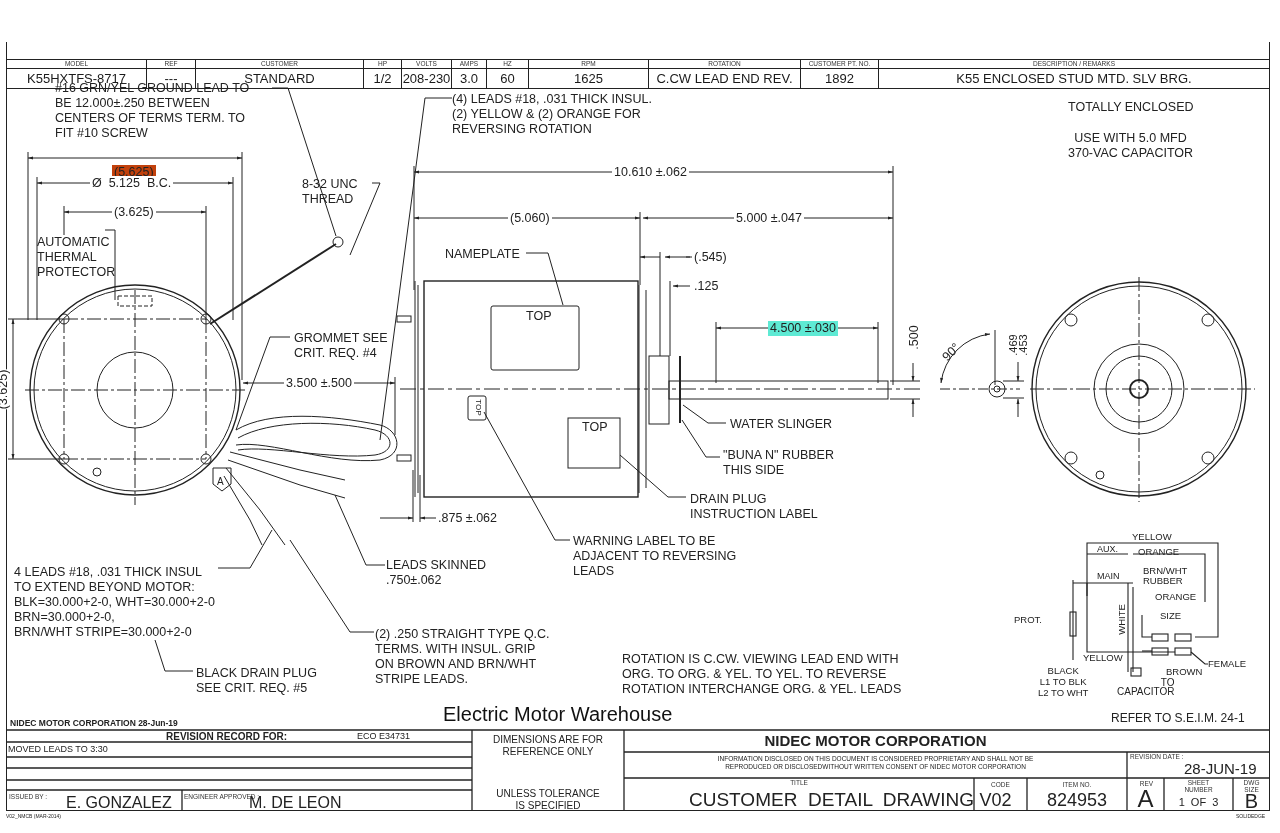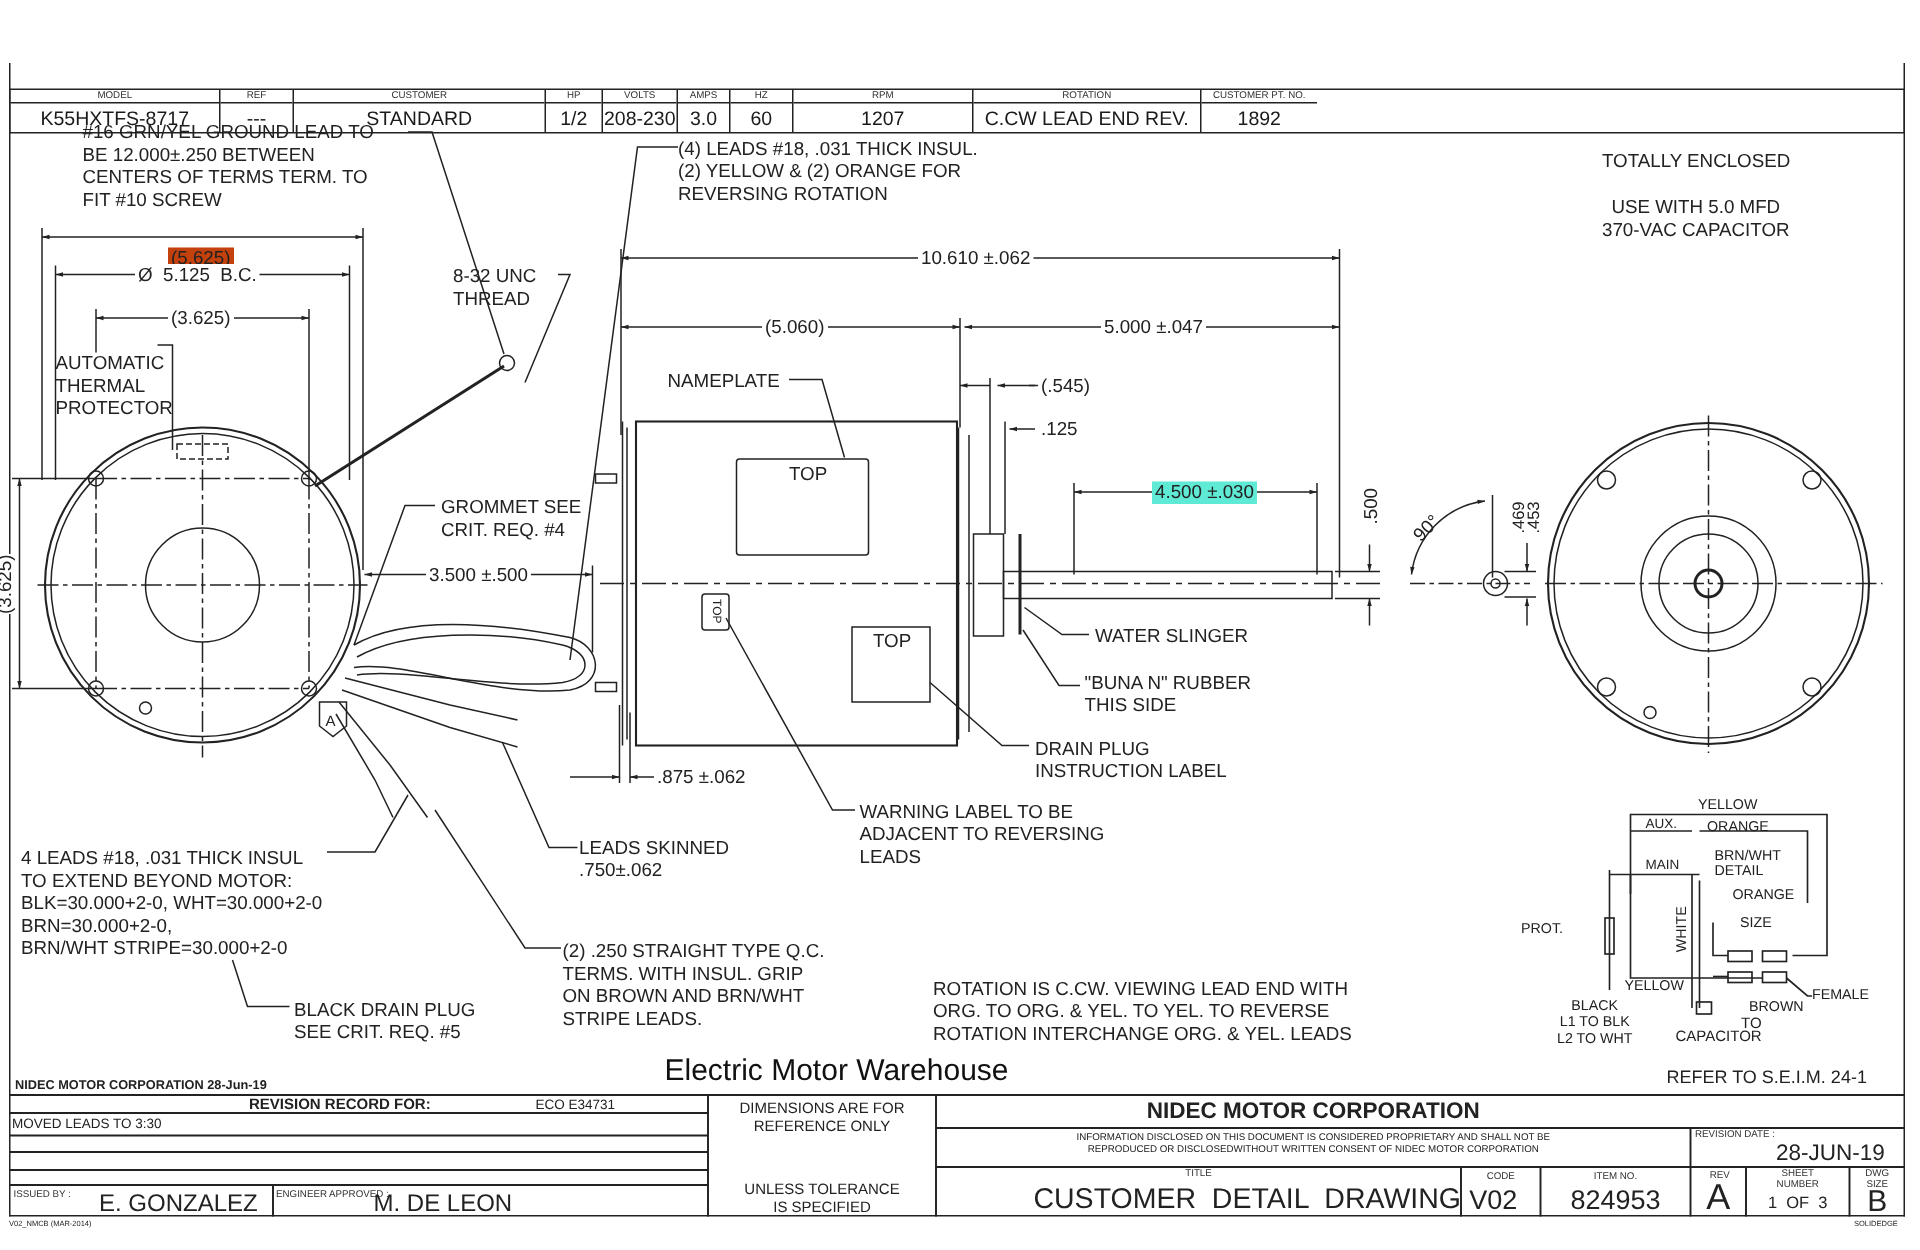--- a/index.html
+++ b/index.html
@@ -42,29 +42,33 @@
   <div class="hcell" style="width:34px">
       <div class="lab">AMPS</div>
       <div class="val">3.0</div>
     </div>
   <div class="hcell" style="width:41px">
       <div class="lab">HZ</div>
       <div class="val">60</div>
     </div>
   <div class="hcell" style="width:119px">
       <div class="lab">RPM</div>
-      <div class="val">1207</div>
+      <div class="val">1625</div>
     </div>
   <div class="hcell" style="width:151px">
       <div class="lab">ROTATION</div>
       <div class="val">C.CW LEAD END REV.</div>
     </div>
   <div class="hcell" style="width:77px">
       <div class="lab">CUSTOMER PT. NO.</div>
       <div class="val">1892</div>
+    </div>
+  <div class="hcell" style="flex:1">
+      <div class="lab">DESCRIPTION / REMARKS</div>
+      <div class="val">K55 ENCLOSED STUD MTD. SLV BRG.</div>
     </div>
 </div>
 
 <div class="frame"></div>
 
 <svg class="draw" width="1280" height="833" fill="none" stroke="#222" stroke-width="1">
   <defs>
     <marker id="ar" viewBox="0 0 10 10" refX="10" refY="5" markerWidth="7" markerHeight="5" orient="auto-start-reverse">
         <path d="M0,2 L10,5 L0,8z" fill="#222" stroke="none"></path>
       </marker>
@@ -302,21 +306,21 @@
 .453</div>
 <div class="t" style="left:942px;top:345px;transform:rotate(-45deg)">90°</div>
 <div class="t" style="left:284px;top:376px;background:#fff;padding:0 2px">3.500 ±.500</div>
 <div class="t" style="left:438px;top:511px">.875 ±.062</div>
 
 <div class="t" style="left:1132px;top:531px;font-size:9.5px;line-height:11px">YELLOW</div>
 <div class="t" style="left:1097px;top:544px;font-size:9px;line-height:11px">AUX.</div>
 <div class="t" style="left:1138px;top:546px;font-size:9.5px;line-height:11px">ORANGE</div>
 <div class="t" style="left:1097px;top:571px;font-size:9px;line-height:11px">MAIN</div>
 <div class="t" style="left:1143px;top:566px;font-size:9.5px;line-height:10px">BRN/WHT
-DETAIL</div>
+RUBBER</div>
 <div class="t" style="left:1155px;top:591px;font-size:9.5px;line-height:11px">ORANGE</div>
 <div class="t" style="left:1160px;top:610px;font-size:9.5px;line-height:11px">SIZE</div>
 <div class="t" style="left:1014px;top:614px;font-size:9.5px;line-height:11px">PROT.</div>
 <div class="t" style="left:1106px;top:614px;font-size:9.5px;line-height:11px;transform:rotate(-90deg)">WHITE</div>
 <div class="t" style="left:1083px;top:652px;font-size:9.5px;line-height:11px">YELLOW</div>
 <div class="t" style="left:1208px;top:658px;font-size:9.5px;line-height:11px">FEMALE</div>
 <div class="t" style="left:1166px;top:666px;font-size:9.5px;line-height:11px">BROWN</div>
 <div class="t" style="left:1038px;top:665px;font-size:9.5px;line-height:11px;text-align:center">BLACK
 L1 TO BLK
 L2 TO WHT</div>

